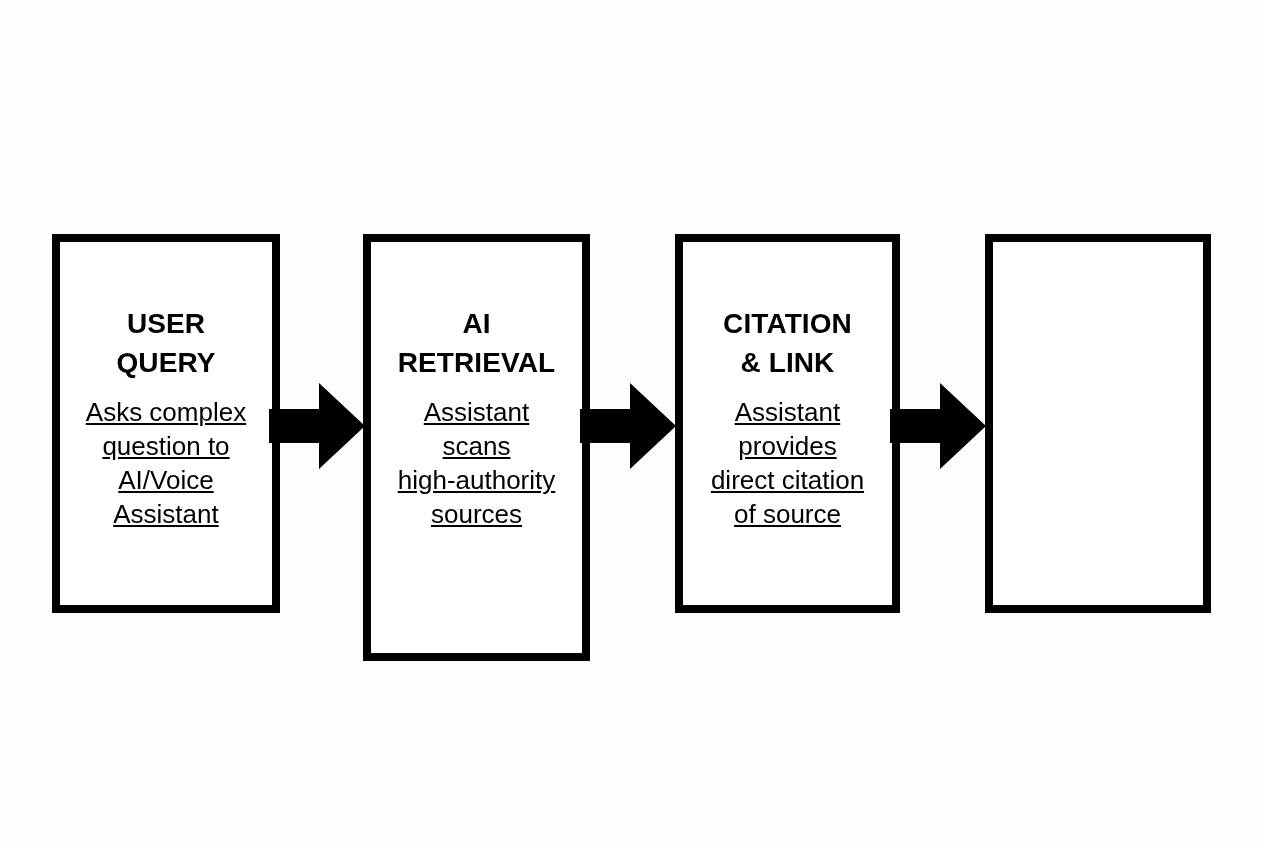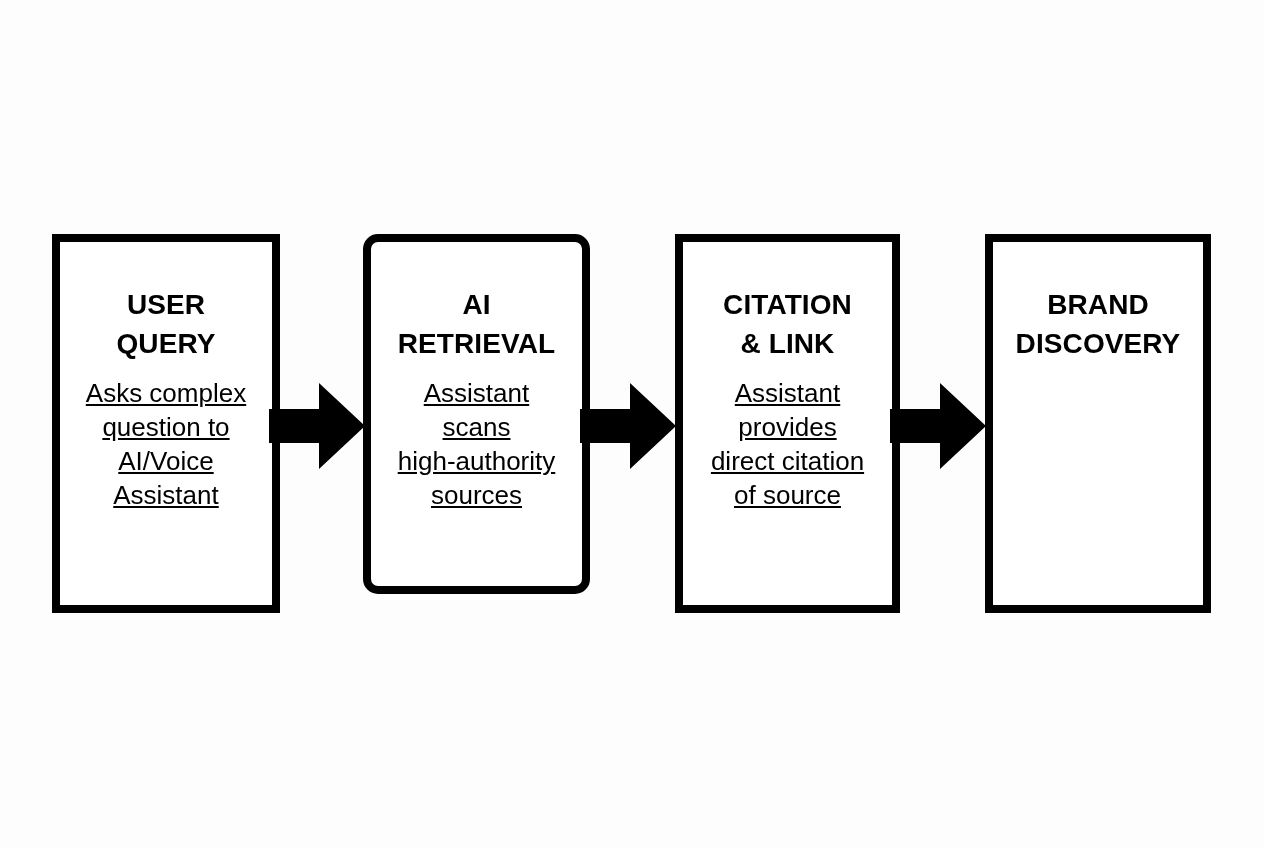--- a/index.html
+++ b/index.html
@@ -26,21 +26,21 @@
 
   
   .flow-box {
     position: absolute;
     background: #ffffff;
     border: 8px solid #000000;
     display: flex;
     flex-direction: column;
     align-items: center;
     justify-content: flex-start;
-    padding-top: 43px;
+    padding-top: 62px;
     z-index: 1;
   }
 
   .box-title {
     font-size: 28px;
     font-weight: bold;
     line-height: 39px;
     text-align: center;
     letter-spacing: 0.1px;
     white-space: pre-line;
@@ -53,21 +53,21 @@
     font-weight: normal;
     line-height: 34px;
     text-align: center;
     white-space: pre-line;
     color: #000000;
     text-decoration: underline;
   }
 
   
   #box-0 { left: 52px;  top: 234px; width: 228px; height: 379px; }
-  #box-1 { left: 363px; top: 234px; width: 227px; height: 360px; border-radius: 15px; }
+  #box-1 { left: 363px; top: 234px; width: 227px; height: 427px; }
   #box-2 { left: 675px; top: 234px; width: 225px; height: 379px; }
   #box-3 { left: 985px; top: 234px; width: 226px; height: 379px; }
 
   
   .flow-arrow {
     position: absolute;
     top: 383px;
     width: 96px;
     height: 86px;
     z-index: 2;
@@ -122,17 +122,15 @@
 of source</div>
   </div>
 
   <div class="flow-arrow" id="arrow-2">
     <svg viewBox="0 0 96 86" xmlns="http://www.w3.org/2000/svg" aria-hidden="true">
       <polygon points="0,26 50,26 50,0 96,43 50,86 50,60 0,60" fill="#000000"></polygon>
     </svg>
   </div>
 
   <div class="flow-box" id="box-3">
-    <div class="box-title">BRAND
-DISCOVERY</div>
   </div>
 
 </div>
 
 </body></html>

